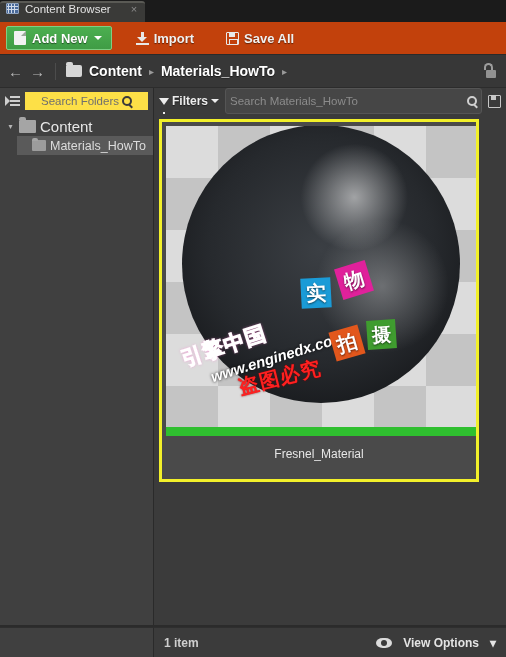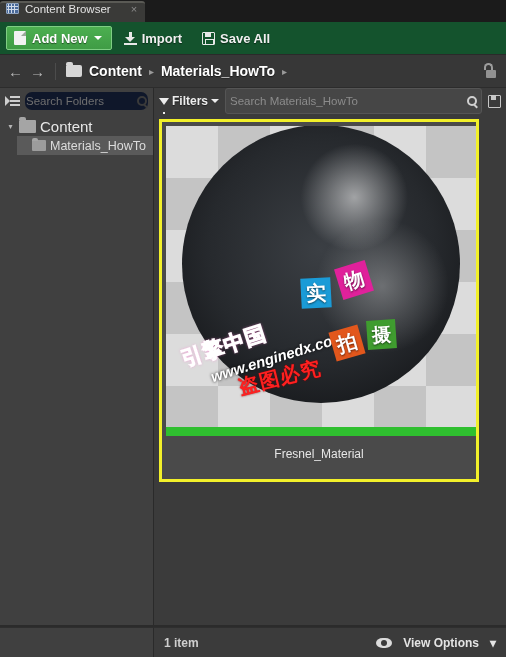--- a/index.html
+++ b/index.html
@@ -31,22 +31,22 @@
       linear-gradient(to right, transparent 7px, #cfd9e8 7px, #cfd9e8 8px, transparent 8px),
       linear-gradient(to bottom, transparent 2px, #cfd9e8 2px, #cfd9e8 3px, transparent 3px),
       linear-gradient(to bottom, transparent 5px, #cfd9e8 5px, #cfd9e8 6px, transparent 6px),
       #4a6a9a;
     border:1px solid #8fa3bf;
   }
   .tab-close { color:#8a8a8a; font-size:11px; margin-left:14px; }
 
   
   .toolbar {
-    height:33px; background:#14532d; display:flex; align-items:center;
-    padding:16px 6px; gap:4px; border-bottom:1px solid #2a2a2a;
+    height:33px; background:#c2410c; display:flex; align-items:center;
+    padding:16px 6px; gap:16px; border-bottom:1px solid #2a2a2a;
   }
   .btn-addnew {
     display:flex; align-items:center; gap:6px;
     height:24px; padding:0 9px 0 7px;
     background:linear-gradient(to bottom,#4caf50,#3f9c45);
     border:1px solid #7fce84; border-radius:2px;
     color:#ffffff; font-weight:bold; font-size:13px;
     text-shadow:0 1px 1px rgba(0,0,0,.5);
   }
   .doc-icon {
@@ -103,22 +103,22 @@
   .sidebar { width:154px; background:#404040; border-right:1px solid #2a2a2a; }
   .sb-searchrow { height:26px; display:flex; align-items:center; gap:5px; padding:0 5px; }
   .sb-filter-icon { width:15px; height:13px; position:relative; }
   .sb-filter-icon span{ position:absolute; right:0; height:2px; background:#cfcfcf; }
   .sb-filter-icon span:nth-child(1){ top:1px; width:10px; }
   .sb-filter-icon span:nth-child(2){ top:5px; width:10px; }
   .sb-filter-icon span:nth-child(3){ top:9px; width:10px; }
   .sb-filter-icon:after{ content:""; position:absolute; left:0; top:1px; width:0;height:0;
     border-top:5px solid transparent;border-bottom:5px solid transparent;border-left:5px solid #cfcfcf; }
   .searchbox {
-    flex:1; height:18px; background:#0f172a; border-radius:7px;
-    display:flex; align-items:center; padding:0 1px; color:#6f6f6f; font-size:11.5px;
+    flex:1; height:18px; background:#fde047; border-radius:0;
+    display:flex; align-items:center; padding:0 16px; color:#6f6f6f; font-size:11.5px;
   }
   .mag { margin-left:auto; width:10px; height:10px; border:2px solid #3a3a3a; border-radius:50%; position:relative; }
   .mag:after{ content:""; position:absolute; right:-3px; bottom:-3px; width:5px; height:2px; background:#3a3a3a; transform:rotate(45deg); }
   .tree { padding:3px 0 0 4px; }
   .tree-row { display:flex; align-items:center; gap:4px; height:19px; padding-left:2px; color:#dcdcdc; font-size:12.5px; }
   .tree-row.root { font-size:15px; color:#e6e6e6; }
   .tree-row.selected { background:#5a5a5a; }
   .disc { width:9px; font-size:8px; color:#b5b5b5; text-align:center; }
   .disc.open:before{ content:"\25BE"; }
   .disc.closed:before{ content:"\25B8"; }

